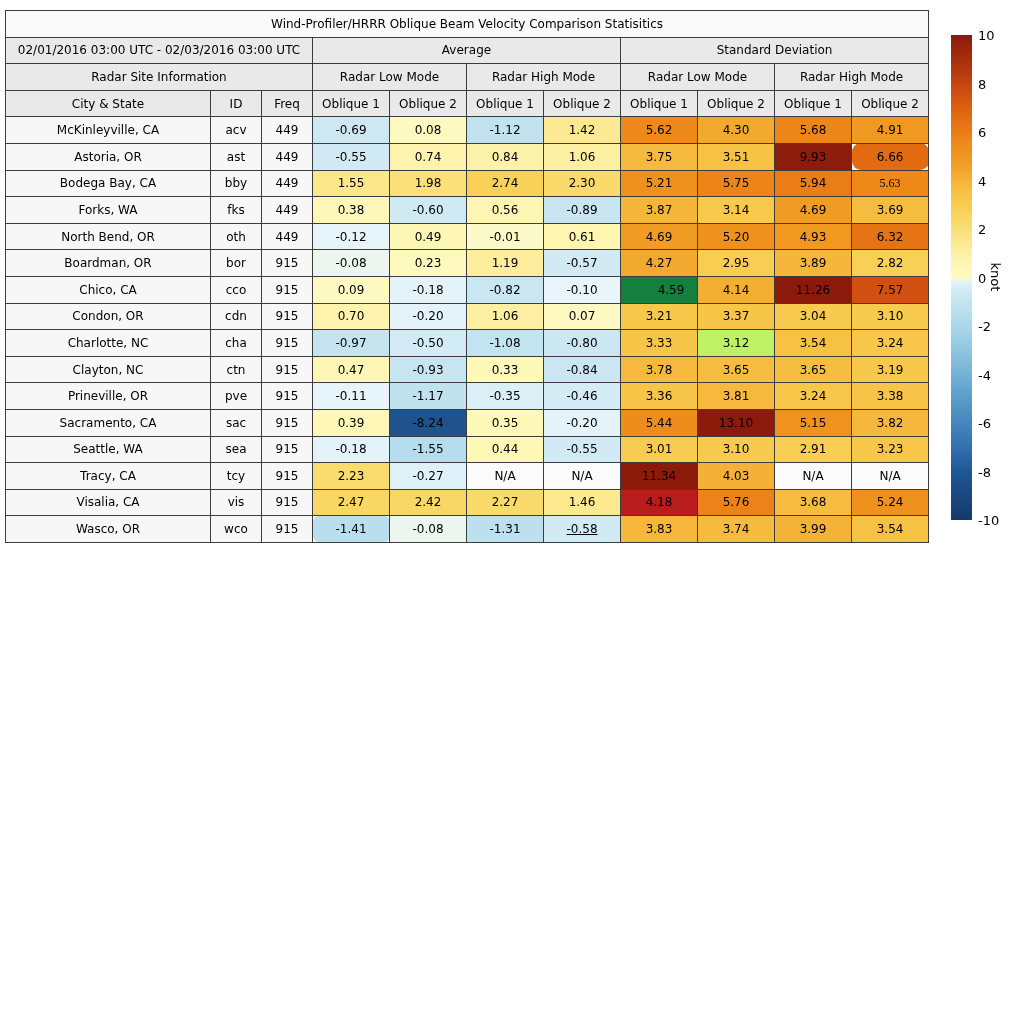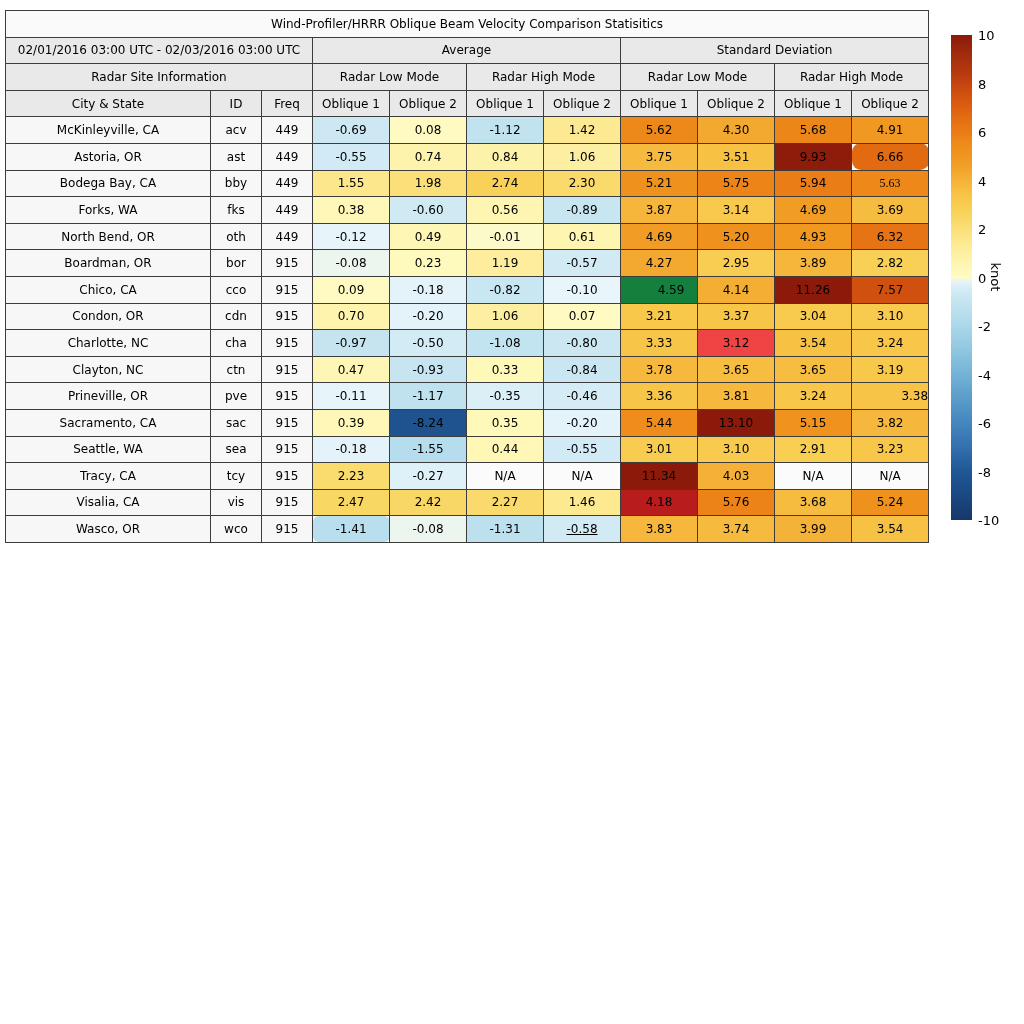--- a/index.html
+++ b/index.html
@@ -218,21 +218,21 @@
         </tr>
         <tr>
           <td class="label-cell">Charlotte, NC</td>
           <td class="label-cell">cha</td>
           <td class="label-cell">915</td>
           <td style="background: rgb(197, 228, 240);">-0.97</td>
           <td style="background: rgb(211, 235, 245);">-0.50</td>
           <td style="background: rgb(194, 227, 240);">-1.08</td>
           <td style="background: rgb(202, 231, 242);">-0.80</td>
           <td style="background: rgb(247, 197, 72);">3.33</td>
-          <td style="background: #ef4444;">3.12</td>
+          <td style="background: #bef264;">3.12</td>
           <td style="background: rgb(247, 193, 67);">3.54</td>
           <td style="background: rgb(248, 199, 74);">3.24</td>
         </tr>
         <tr>
           <td class="label-cell">Clayton, NC</td>
           <td class="label-cell">ctn</td>
           <td class="label-cell">915</td>
           <td style="background: rgb(254, 246, 181);">0.47</td>
           <td style="background: rgb(198, 229, 241);">-0.93</td>
           <td style="background: rgb(254, 248, 185);">0.33</td>
@@ -246,21 +246,21 @@
           <td class="label-cell">Prineville, OR</td>
           <td class="label-cell">pve</td>
           <td class="label-cell">915</td>
           <td style="background: rgb(231, 245, 250);">-0.11</td>
           <td style="background: rgb(192, 226, 239);">-1.17</td>
           <td style="background: rgb(219, 239, 247);">-0.35</td>
           <td style="background: rgb(213, 236, 246);">-0.46</td>
           <td style="background: rgb(247, 197, 71);">3.36</td>
           <td style="background: rgb(246, 184, 61);">3.81</td>
           <td style="background: rgb(248, 199, 74);">3.24</td>
-          <td style="background: rgb(247, 196, 71); text-align: right;">3.38</td>
+          <td style="background: rgb(247, 196, 71);">3.38</td>
         </tr>
         <tr>
           <td class="label-cell">Sacramento, CA</td>
           <td class="label-cell">sac</td>
           <td class="label-cell">915</td>
           <td style="background: rgb(254, 247, 184);">0.39</td>
           <td style="background: rgb(30, 83, 144);">-8.24</td>
           <td style="background: rgb(254, 248, 185);">0.35</td>
           <td style="background: rgb(227, 243, 249);">-0.20</td>
           <td style="background: rgb(238, 141, 27);">5.44</td>

